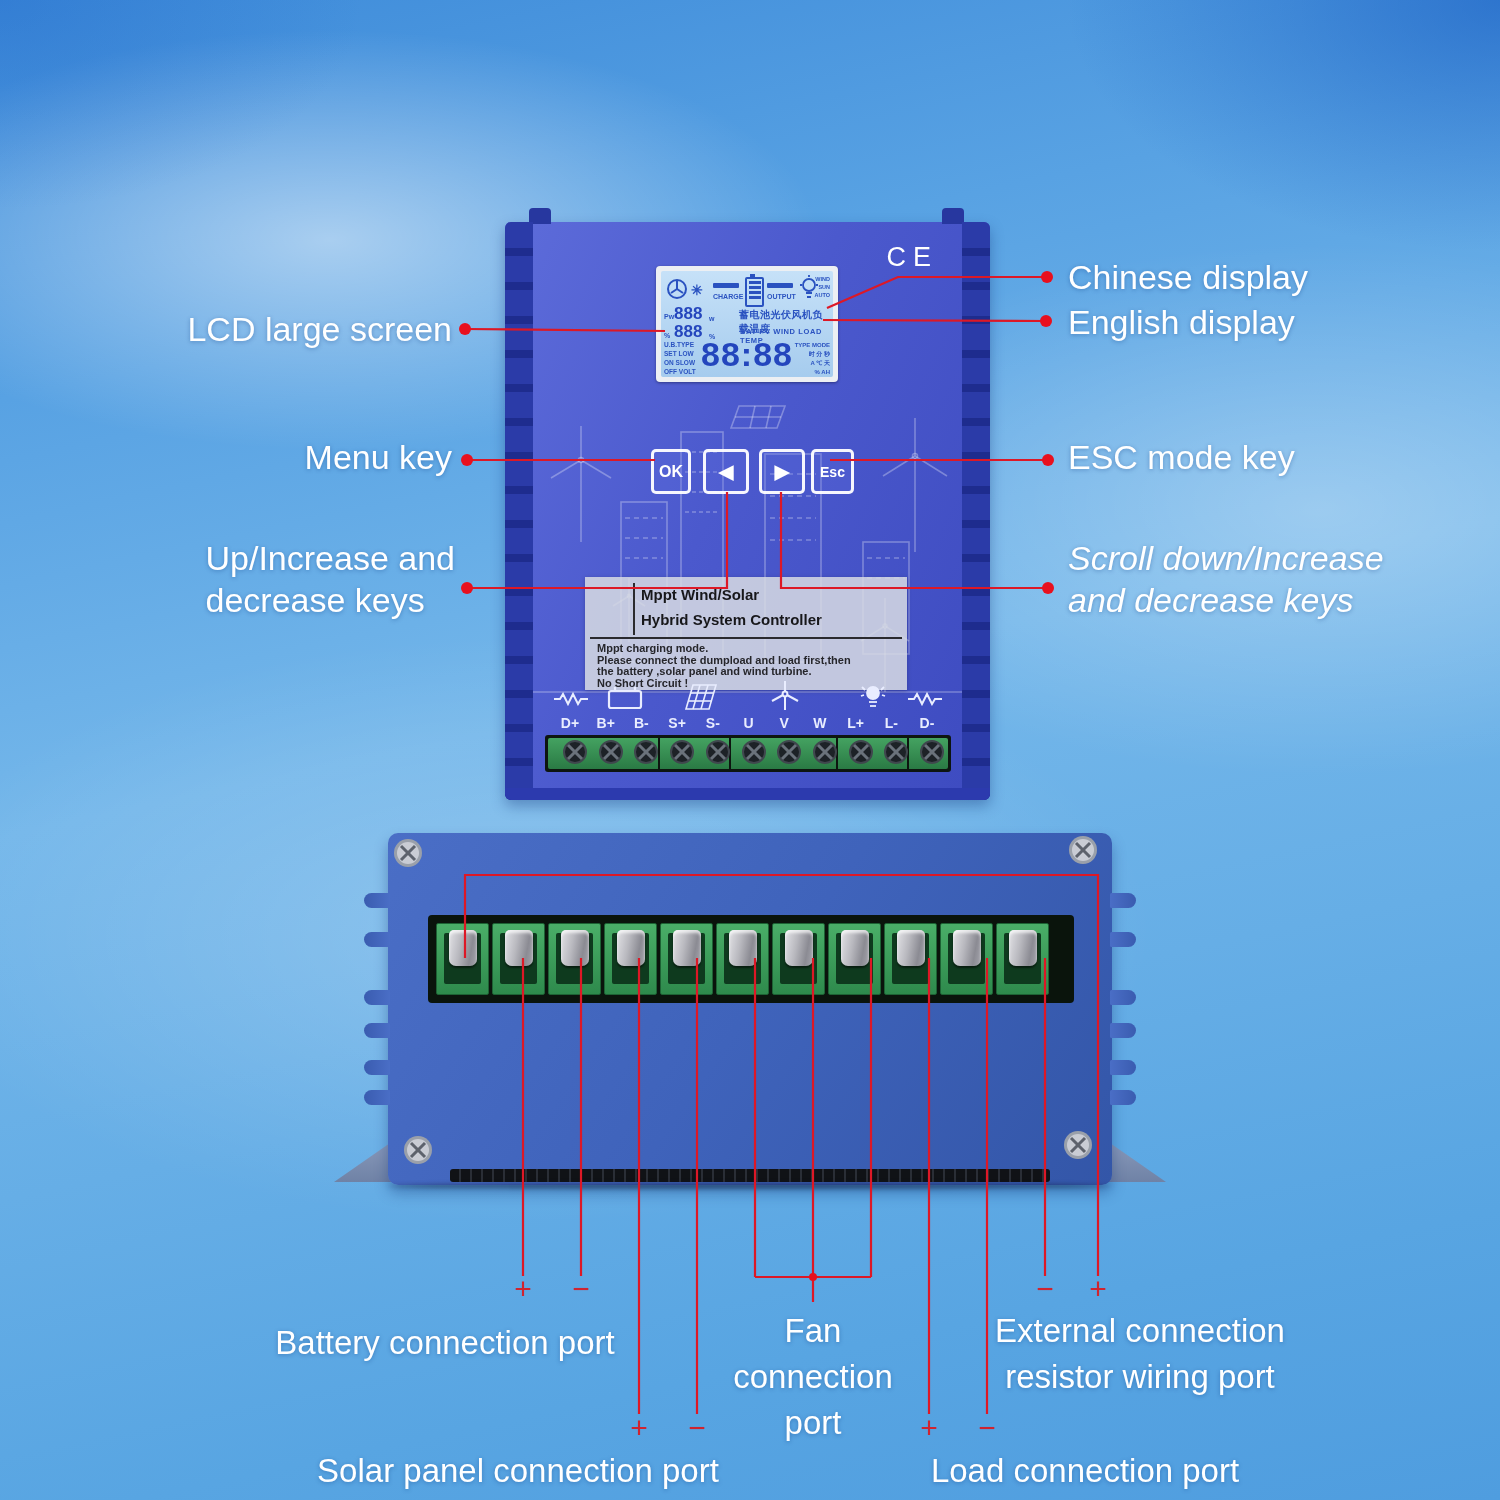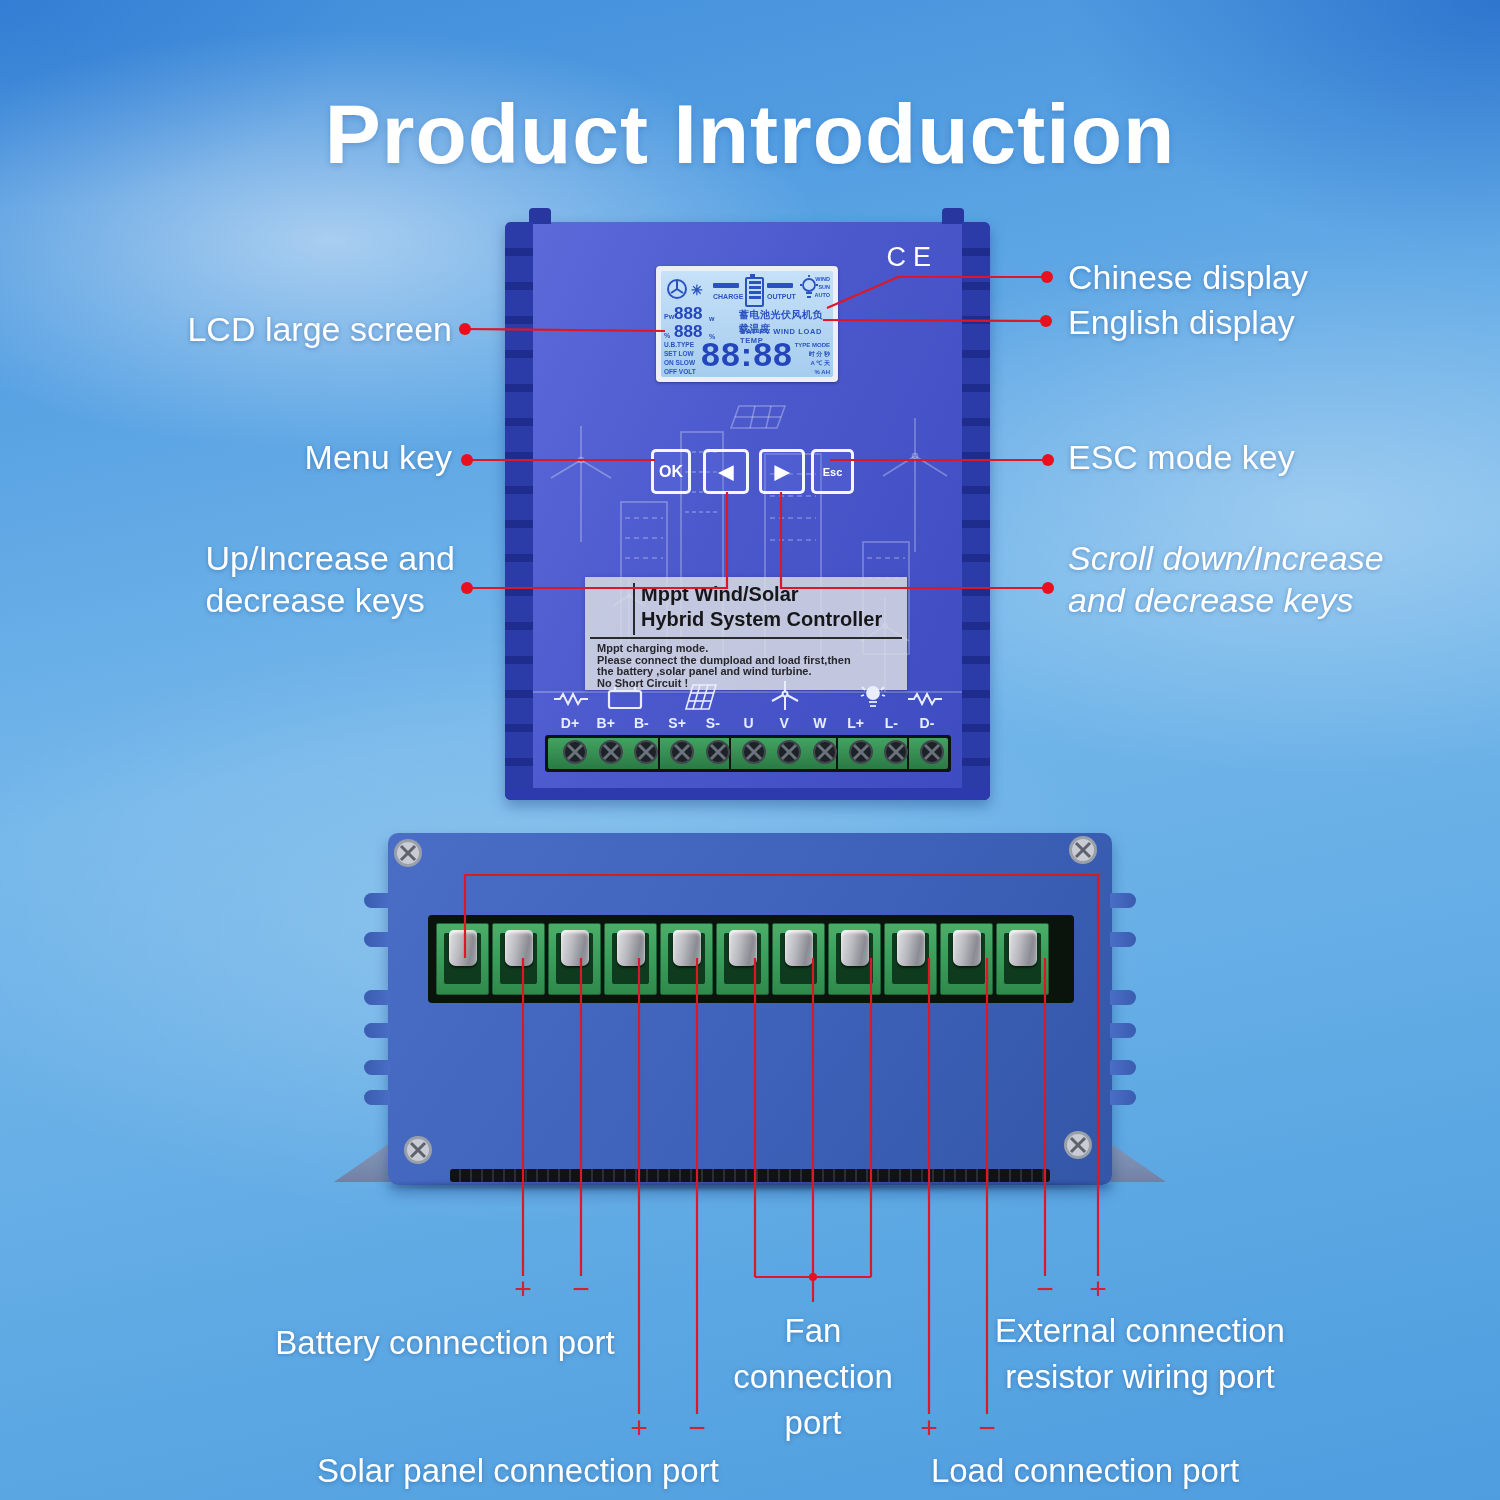--- a/index.html
+++ b/index.html
@@ -45,21 +45,21 @@
   .batt:before{content:"";position:absolute;left:3px;top:-5px;width:5px;height:3px;background:#2a52c0;}
   .batt span{display:block;margin:2px 1.5px 0 1.5px;height:3px;background:#2a52c0;}
   
   .btn{position:absolute;top:227px;height:45px;border:3px solid rgba(255,255,255,.95);border-radius:5px;
     background:rgba(95,110,225,.25);color:#fff;display:flex;align-items:center;justify-content:center;
     font-weight:700;box-sizing:border-box;}
   
   .panel{position:absolute;left:80px;top:355px;width:322px;height:113px;
     background:rgba(216,220,227,.85);box-shadow:0 1px 4px rgba(0,0,40,.25);}
   .panel .vt{position:absolute;left:48px;top:6px;width:2px;height:52px;background:#2a2a2e;}
-  .panel h3{margin:5px 0 12px 56px;font-size:20px;line-height:25px;color:#17171a;}
+  .panel h3{margin:5px 0 12px 56px;font-size:15px;line-height:25px;color:#17171a;}
   .panel hr{position:absolute;left:5px;right:5px;top:60px;border:none;border-top:2px solid #2a2a2e;margin:0;}
   .panel .note{position:absolute;left:12px;top:66px;right:4px;font-size:11px;line-height:11.5px;
     font-weight:700;color:#26262b;}
   .panel .note div{margin-bottom:0;}
   
   .icoRow{position:absolute;left:0;top:462px;width:100%;height:30px;}
   .icoRow svg{position:absolute;transform:translateX(-50%);}
   .tlabels{position:absolute;left:43px;top:493px;width:400px;height:18px;}
   .tlabels span{position:absolute;transform:translateX(-50%);color:#e9edff;font-size:14px;font-weight:700;}
   .gstrip{position:absolute;left:40px;top:513px;width:406px;height:37px;background:#0d1510;border-radius:3px;}
@@ -90,21 +90,20 @@
   .edgeShadow{position:absolute;left:0;right:0;bottom:-4px;height:6px;background:rgba(10,20,50,.45);
     border-radius:50%;filter:blur(2px);}
   .annot{position:absolute;left:0;top:0;z-index:5;pointer-events:none;}
   .txt{z-index:6;}
 </style>
 </head>
 <body>
 
 <div class="canvas">
 
-  <h1 class="title">Product Introduction</h1>
 
   <div class="devF">
     <div class="tab" style="left:24px;"></div>
     <div class="tab" style="right:26px;"></div>
     <div class="railL"></div>
     <div class="railR"></div>
     <div class="ce">CE</div>
 
     <svg class="abs" style="left:28px;top:170px;" width="429" height="330" viewBox="0 0 429 330">
       <g stroke="#ffffff" stroke-opacity="0.30" fill="none" stroke-width="1.6">
@@ -206,21 +205,21 @@
         <span class="tiny" style="right:3px;top:70px;font-size:6px;">TYPE MODE</span>
         <span class="tiny" style="right:3px;top:79px;font-size:6px;">时 分 秒</span>
         <span class="tiny" style="right:3px;top:88px;font-size:6px;">A ℃ 天</span>
         <span class="tiny" style="right:3px;top:97px;font-size:6px;">% AH</span>
       </div>
     </div>
 
     <div class="btn" style="left:146px;width:40px;font-size:16px;">OK</div>
     <div class="btn" style="left:198px;width:46px;font-size:19px;">◀</div>
     <div class="btn" style="left:254px;width:46px;font-size:19px;">▶</div>
-    <div class="btn" style="left:306px;width:43px;font-size:11px;">Esc</div>
+    <div class="btn" style="left:306px;width:43px;font-size:14px;">Esc</div>
 
     <div class="panel">
       <div class="vt"></div>
       <h3><span>Mppt Wind/Solar</span><br>
           <span>Hybrid System Controller</span></h3>
       <hr>
       <div class="note">
         <div>Mppt charging mode.</div>
         <div>Please connect the dumpload and load first,then</div>
         <div>the battery ,solar panel and wind turbine.</div>

